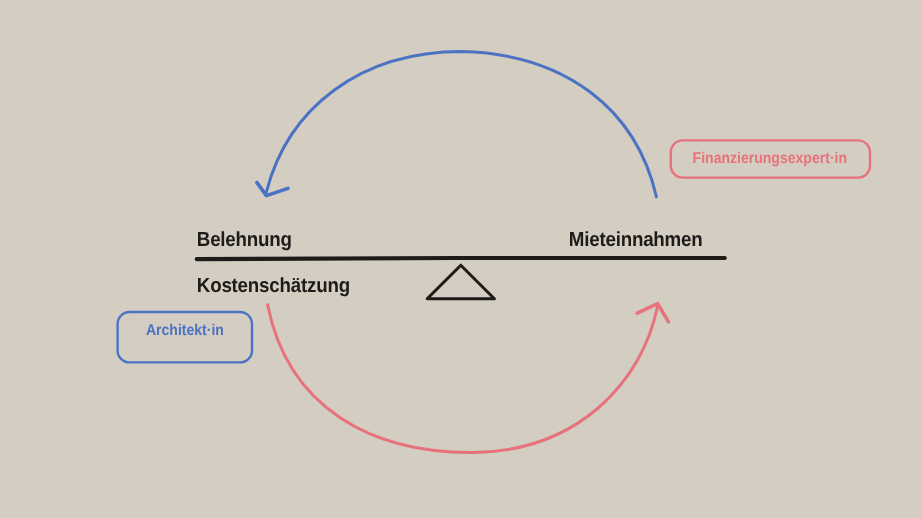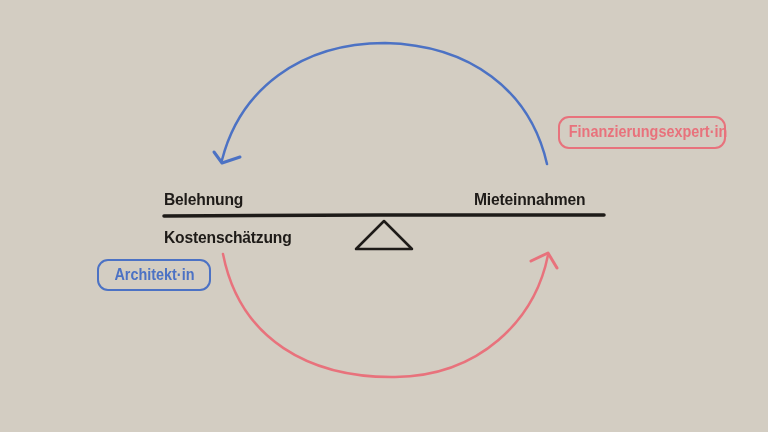--- a/index.html
+++ b/index.html
@@ -1,18 +1,18 @@
 <!DOCTYPE html>
 <html><head>
   <meta charset="utf-8">
   <style>
     html, body { margin: 0; padding: 0; }
     body { width: 768px; height: 432px; background: #d3cdc2; position: relative; overflow: hidden; font-family: "Liberation Sans", sans-serif; }
     .lbl { position: absolute; font-weight: bold; color: #1e1b18; font-size: 17px; letter-spacing: -0.2px; transform: scaleX(0.92); transform-origin: left center; }
-    .role { position: absolute; border-radius: 11px; border: 2px solid; font-weight: bold; font-size: 16px; text-align: center; box-sizing: border-box; line-height: 28px; }
+    .role { position: absolute; border-radius: 11px; border: 2px solid; font-weight: bold; font-size: 13px; text-align: center; box-sizing: border-box; line-height: 28px; }
     .role span { display: inline-block; transform: scaleX(0.9); }
     svg { position: absolute; left: 0; top: 0; }
   </style>
 </head>
 <body>
 
 <svg width="768" height="432">
 
   <path d="M547 164 C 530 90, 470 45, 385 43 C 300 43, 240 90, 222 160" fill="none" stroke="#4c72c4" stroke-width="2.5" stroke-linecap="round"></path>
   <path d="M214 152 L222 163 L240 157" fill="none" stroke="#4c72c4" stroke-width="3" stroke-linecap="round" stroke-linejoin="round"></path>
@@ -22,14 +22,14 @@
 
   <path d="M164 216 L380 215 L604 215" fill="none" stroke="#1e1b18" stroke-width="3.5" stroke-linecap="round"></path>
 
   <path d="M384 221 L356 249 L412 249 Z" fill="none" stroke="#1e1b18" stroke-width="2.5" stroke-linejoin="round"></path>
 </svg>
 
 <div class="lbl" style="left:164px; top:190px;">Belehnung</div>
 <div class="lbl" style="left:164px; top:228px;">Kostenschätzung</div>
 <div class="lbl" style="left:474px; top:190px;">Mieteinnahmen</div>
 
-<div class="role" style="left:97px; top:259px; width:114px; height:32px; border-color:#4c72c4; color:#4c72c4;"><span>Architekt·in</span></div>
+<div class="role" style="left:97px; top:259px; width:114px; height:44px; border-color:#4c72c4; color:#4c72c4;"><span>Architekt·in</span></div>
 <div class="role" style="left:558px; top:116px; width:168px; height:33px; border-color:#e8727c; color:#e8727c;"><span>Finanzierungsexpert·in</span></div>
 
 </body></html>

